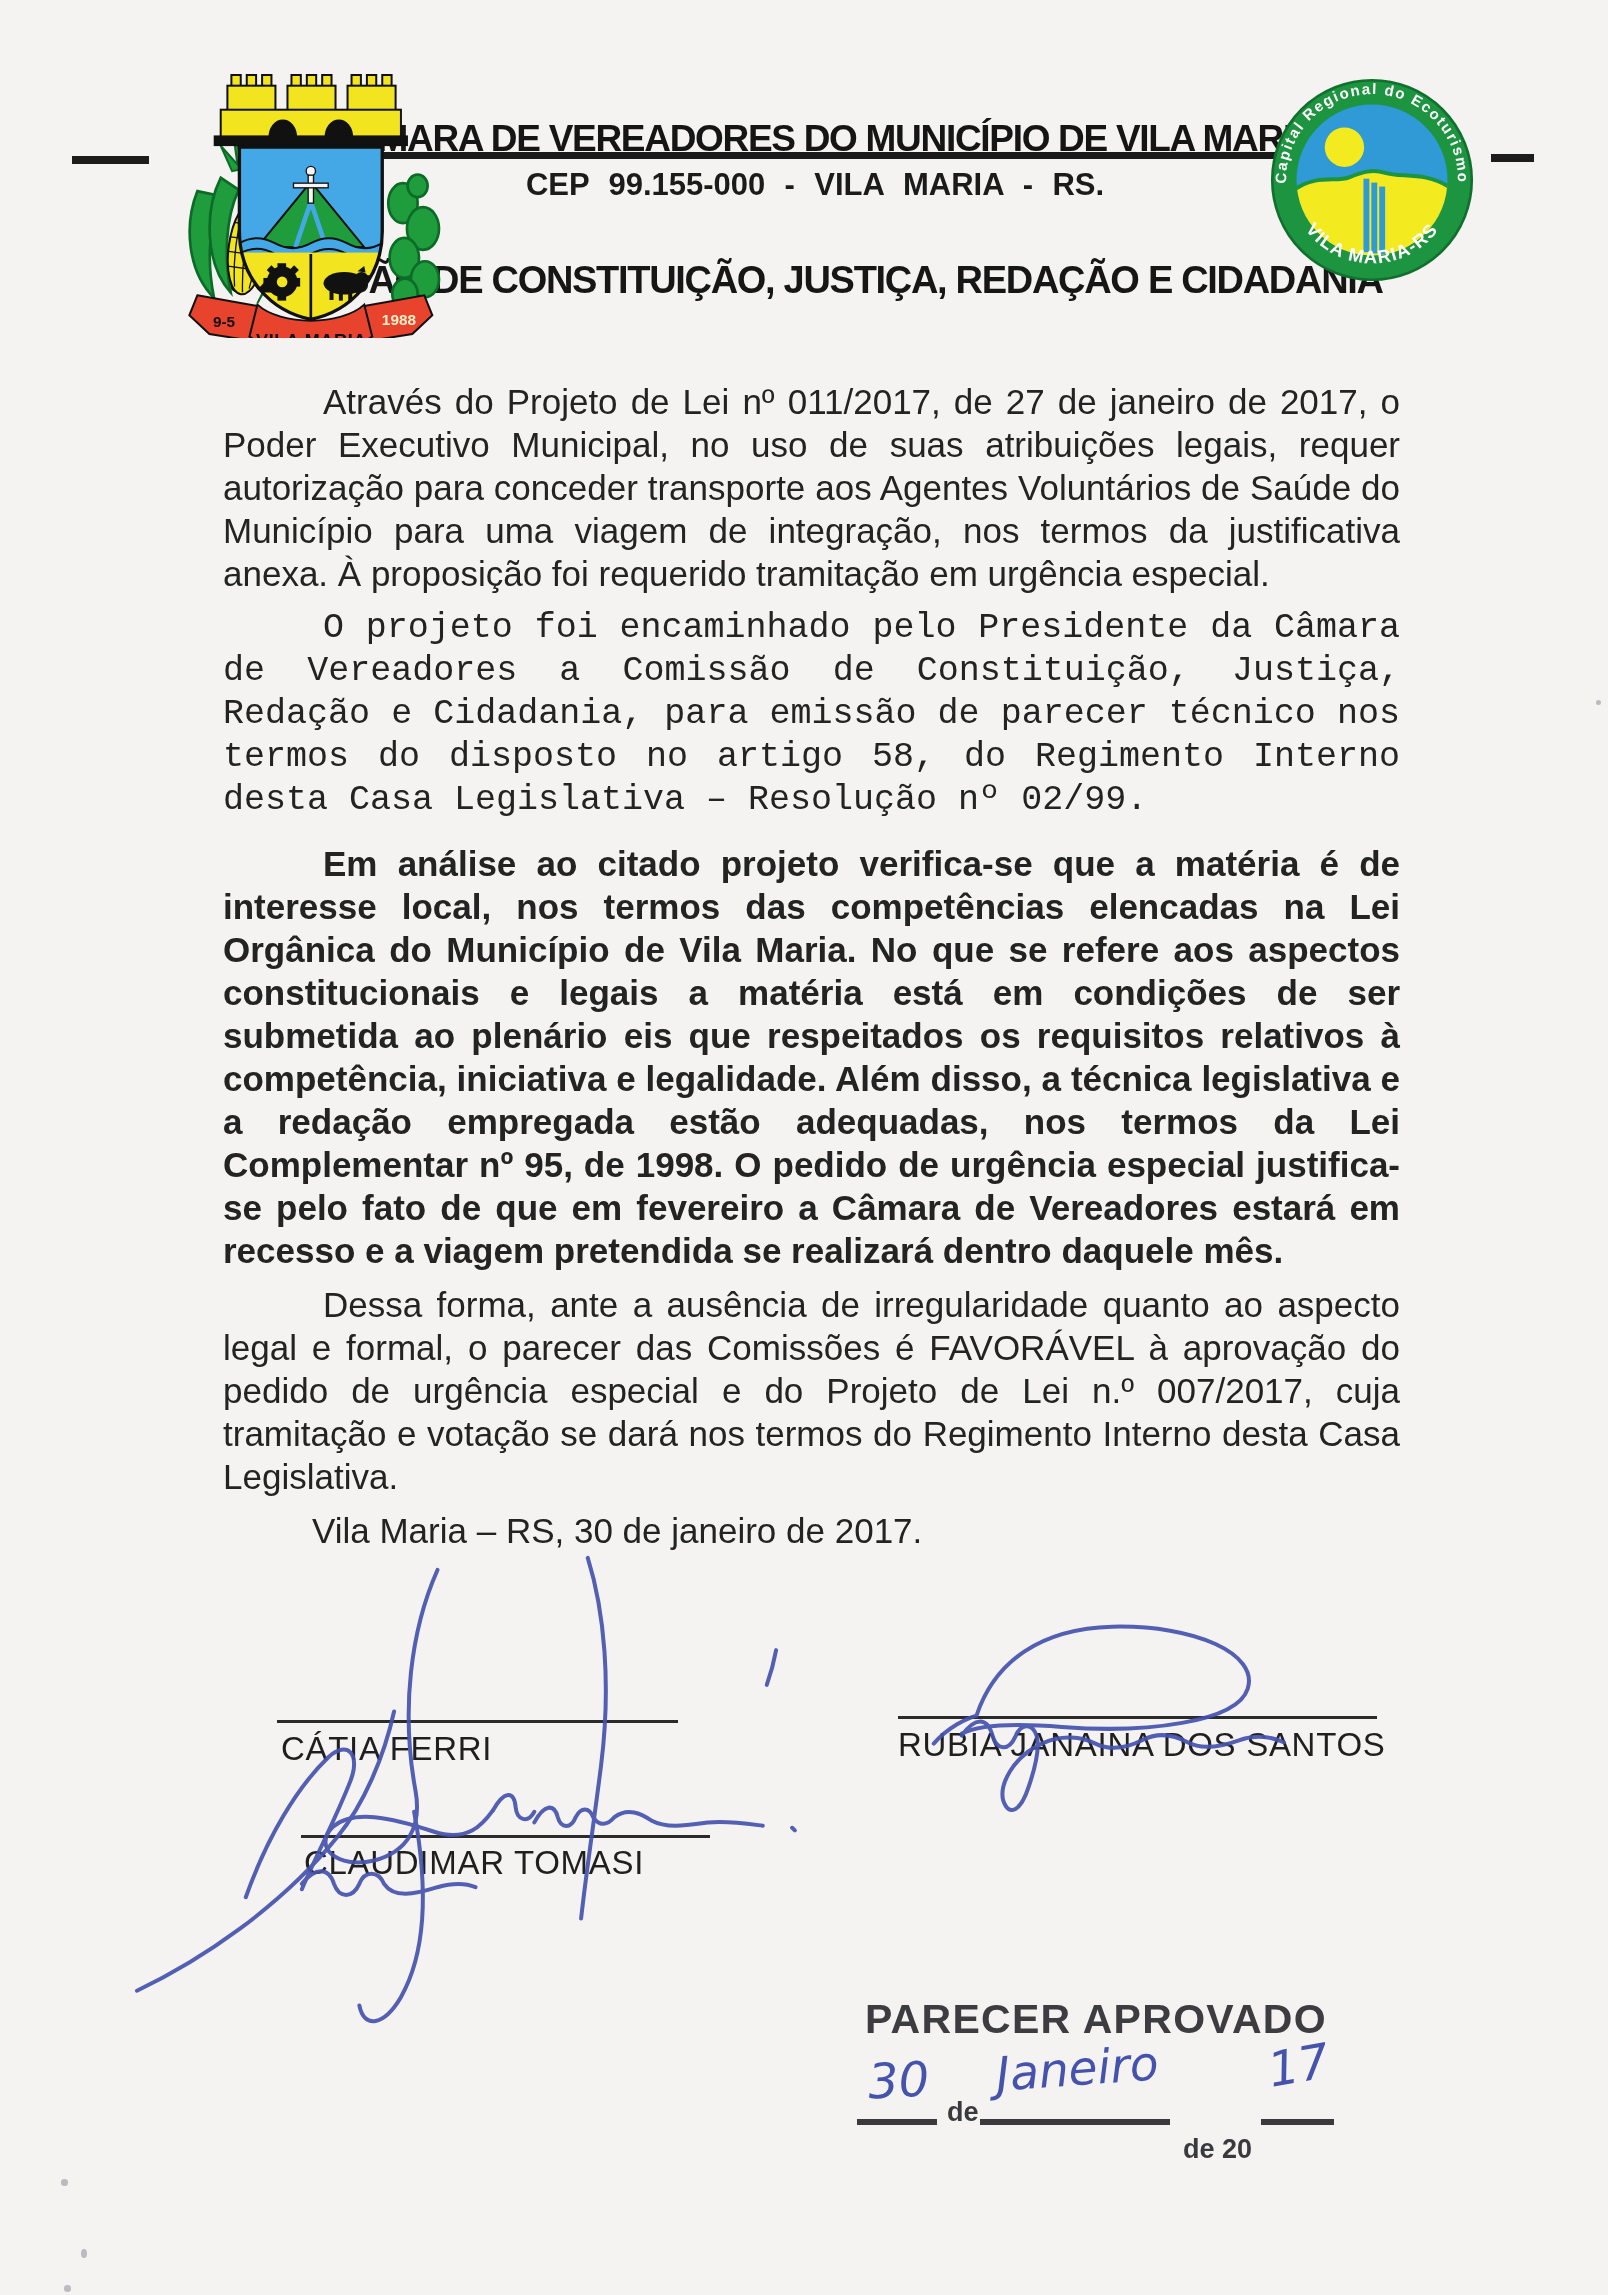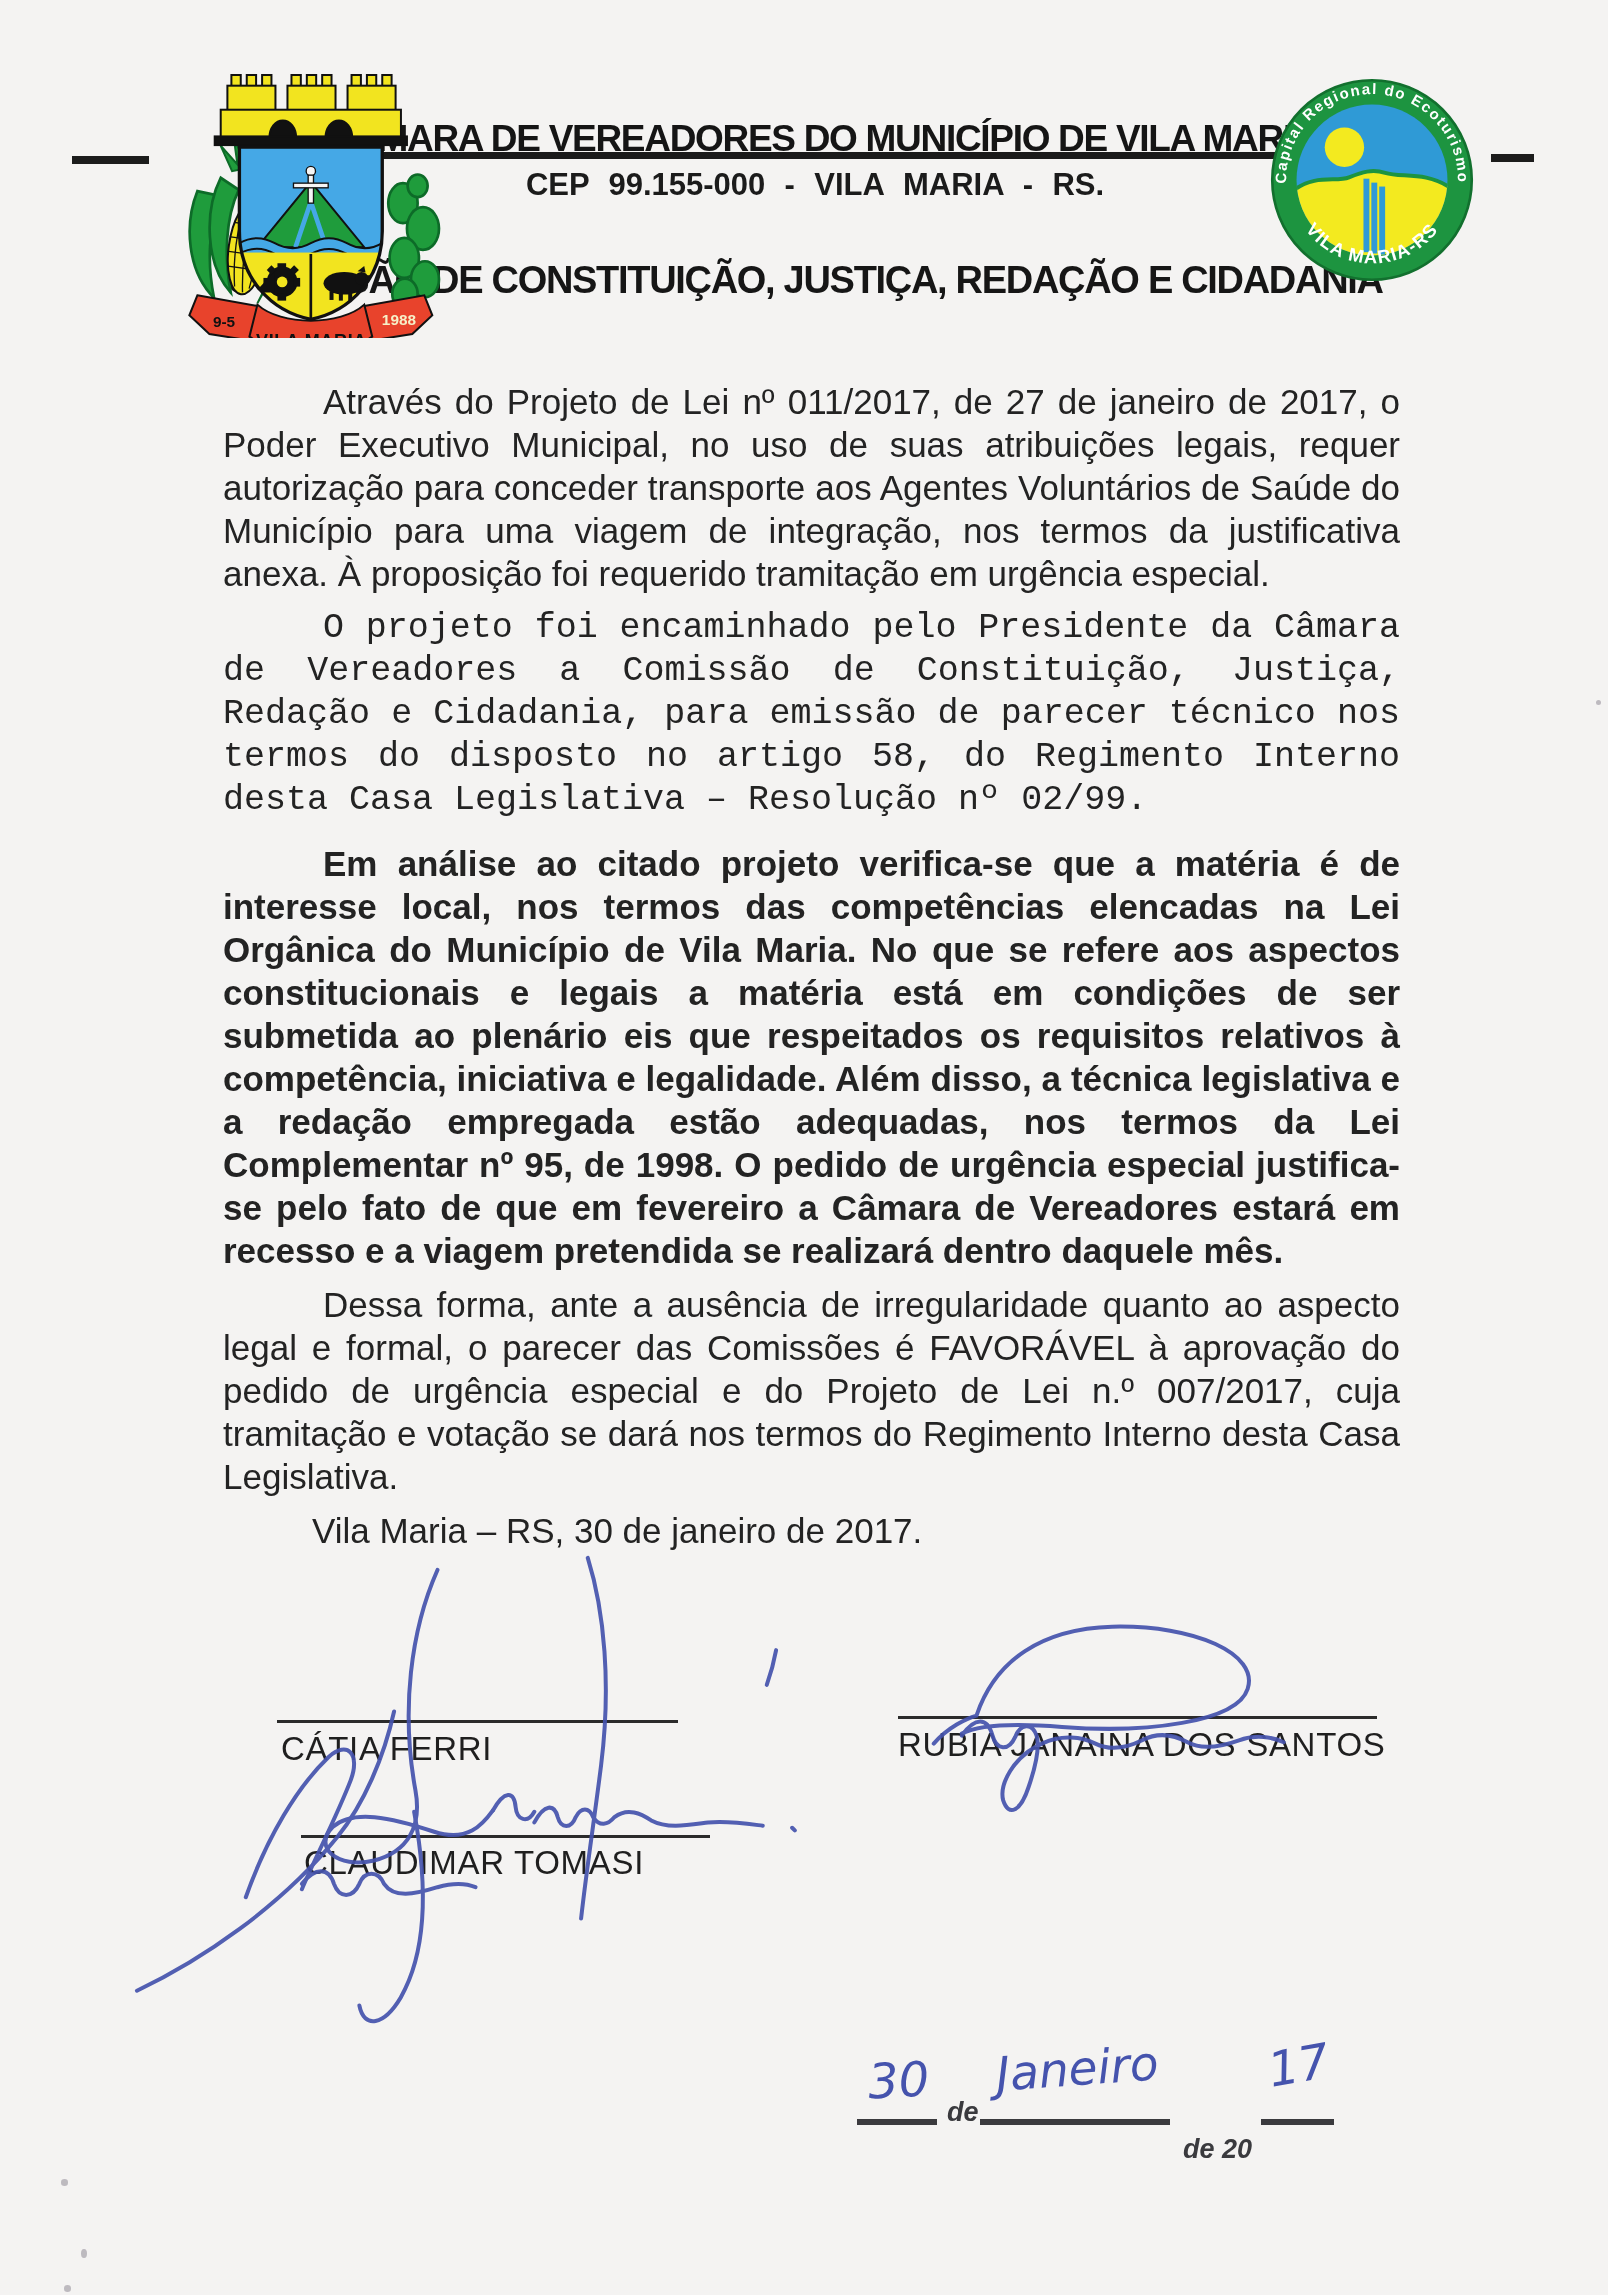--- a/index.html
+++ b/index.html
@@ -47,21 +47,21 @@
   
   .sig-line{background:#2b2b2b;height:3.3px;}
   .sig-name{font-size:33px;color:#1f1f1f;white-space:nowrap;letter-spacing:0.7px;}
   .ink-overlay{left:0;top:1523px;width:1609px;height:508px;pointer-events:none;z-index:6;}
   
   .stamp-title{
     left:865px;top:1996px;
     font-size:41px;font-weight:bold;letter-spacing:1.3px;color:#3d3d41;
     white-space:nowrap;
   }
-  .stamp-word{font-size:27px;font-weight:bold;color:#3a3a3e;white-space:nowrap;font-style:italic;}
+  .stamp-word{font-size:27px;font-weight:bold;color:#3a3a3e;white-space:nowrap;}
   .stamp-rule{background:#3a3a3e;height:6px;}
   .hand{
     color:#4553ad;font-family:"DejaVu Sans",sans-serif;font-style:italic;
     white-space:nowrap;
   }
   .hand-day{left:868px;top:2052px;font-size:48px;transform:rotate(-3deg);}
   .hand-month{left:996px;top:2041px;font-size:47px;transform:rotate(-4deg);}
   .hand-year{left:1268px;top:2037px;font-size:48px;transform:rotate(-10deg);}
   .speck{background:#8f8a96;border-radius:50%;opacity:.55;}
 </style>
@@ -227,20 +227,21 @@
         <path d="M 452,540 C 472,515 492,515 500,540 C 508,562 528,562 538,540 C 546,520 566,520 575,540 C 590,562 620,556 655,545 C 680,538 700,540 712,545"></path>
         <path d="M 205,700 C 300,655 420,575 505,470 C 545,420 575,350 590,282"></path>
       </g>
       <g>
         <path d="M 1398,330 C 1420,305 1448,292 1462,288 C 1490,205 1560,158 1665,155 C 1790,152 1885,196 1868,248 C 1852,298 1715,315 1590,305 C 1515,299 1465,302 1440,315"></path>
         <path d="M 1440,318 C 1460,290 1478,290 1486,318 C 1492,340 1510,342 1520,320 C 1528,300 1545,298 1552,318 C 1556,332 1552,360 1540,395 C 1528,432 1510,440 1502,415 C 1496,392 1516,350 1560,330 C 1590,316 1620,320 1640,330 C 1665,342 1690,335 1710,325 C 1735,312 1760,318 1778,328 C 1800,340 1830,334 1855,325 C 1880,316 1905,320 1922,328"></path>
       </g>
     </g>
   </svg>
 
+  <div class="abs stamp-title">PARECER APROVADO</div>
 
   <div class="abs hand hand-day">30</div>
   <div class="abs stamp-rule" style="left:857px;top:2119px;width:80px;"></div>
   <div class="abs stamp-word" style="left:947px;top:2097px;">de</div>
   <div class="abs stamp-rule" style="left:980px;top:2119px;width:190px;"></div>
   <div class="abs hand hand-month">Janeiro</div>
   <div class="abs stamp-word" style="left:1183px;top:2097px;margin-top:37px;">de 20</div>
   <div class="abs stamp-rule" style="left:1261px;top:2119px;width:73px;"></div>
   <div class="abs hand hand-year">17</div>
 

